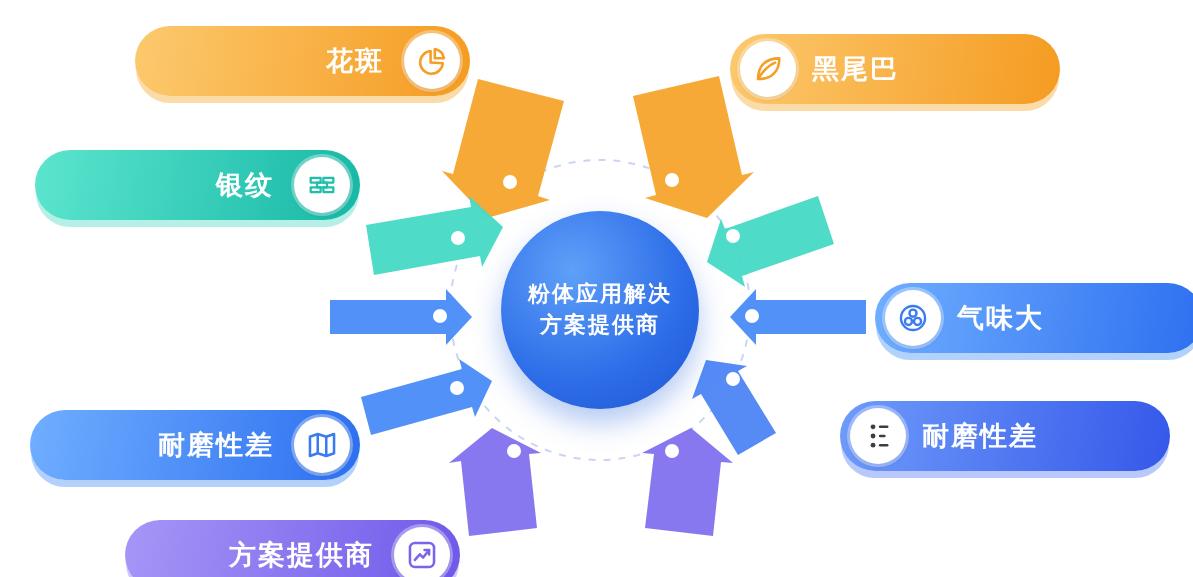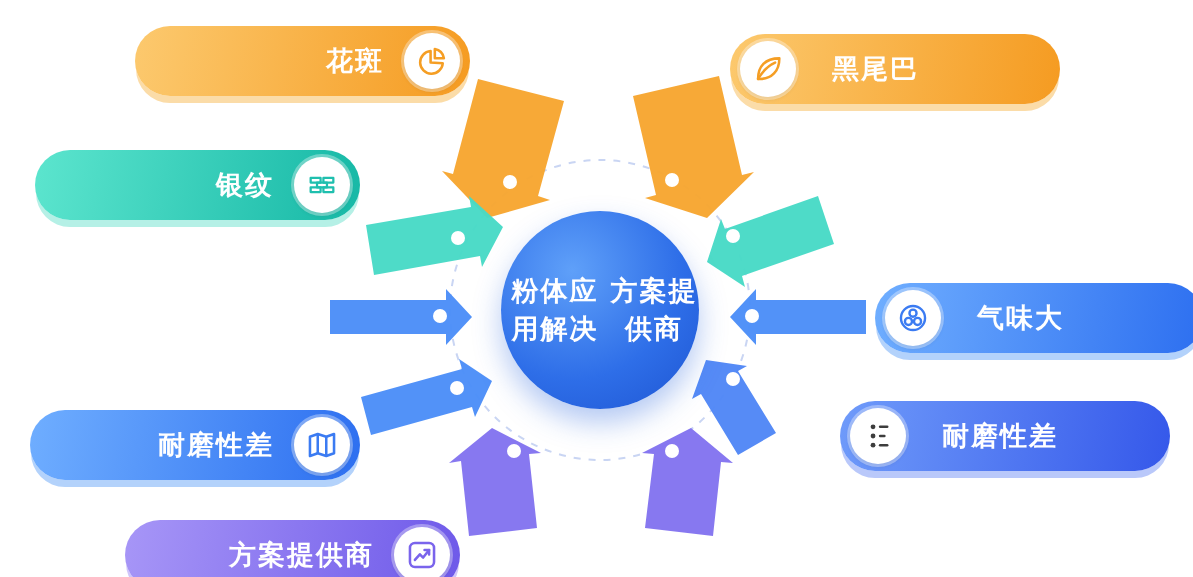--- a/index.html
+++ b/index.html
@@ -7,39 +7,39 @@
   .stage{position:relative;width:1193px;height:577px;background:#ffffff;overflow:hidden;margin-top:24px;}
 
   .arrow-layer{position:absolute;left:0;top:0;z-index:1;}
   .dashed-ring{fill:none;stroke:#c9d5f3;stroke-width:2;stroke-dasharray:7 8;}
 
   .pill{position:absolute;height:70px;border-radius:35px;display:flex;align-items:center;
         color:#fff;font-weight:700;font-size:27px;letter-spacing:2px;z-index:2;
         background:linear-gradient(100deg,var(--g1),var(--g2));
         box-shadow:0 8px 0 -1px var(--under);}
   .pill.left{justify-content:flex-end;padding-right:10px;gap:20px;}
-  .pill.right{justify-content:flex-start;padding-left:10px;gap:36px;}
+  .pill.right{justify-content:flex-start;padding-left:10px;gap:16px;}
 
   .orange{--g1:#FCC96E;--g2:#F59B21;--under:#FBDCA8;}
   .teal  {--g1:#5CE5CE;--g2:#16B8A6;--under:#B5F0E6;}
   .blue  {--g1:#6FAEFF;--g2:#2D6FF0;--under:#B3D2FB;}
   .blue2 {--g1:#6F9BFA;--g2:#3558EA;--under:#B9C8FA;}
   .purple{--g1:#A796F7;--g2:#6E59E9;--under:#CFC5FA;}
 
   .pill-icon{width:56px;height:56px;border-radius:50%;background:#fff;flex:0 0 auto;
              display:flex;align-items:center;justify-content:center;
              box-shadow:0 0 0 3px rgba(255,255,255,.35), 0 2px 5px rgba(0,0,0,.12);}
   .pill-icon svg{width:34px;height:34px;display:block;}
   .icon-orange{color:#F59E24;} .icon-teal{color:#1FBFAE;} .icon-blue{color:#3B7BF2;}
   .icon-dark{color:#3d3d3d;} .icon-purple{color:#7A64EC;}
 
   .center-circle{position:absolute;left:501px;top:187px;width:198px;height:198px;border-radius:50%;
-                 z-index:3;display:flex;flex-direction:row;align-items:center;justify-content:center;
+                 z-index:3;display:flex;flex-direction:column;align-items:center;justify-content:center;
                  background:radial-gradient(circle at 36% 30%, #5FA0F9 0%, #2E6EE8 58%, #1E55D2 100%);
-                 color:#fff;font-weight:700;font-size:27px;letter-spacing:2px;text-align:center;line-height:1.4;
+                 color:#fff;font-weight:700;font-size:22px;letter-spacing:2px;text-align:center;line-height:1.4;
                  box-shadow:0 14px 28px rgba(40,100,220,.35);}
 </style>
 </head>
 <body>
 
 <div class="stage">
 
   <svg class="arrow-layer" id="arrow-layer" width="1193" height="577" viewBox="0 0 1193 577">
     <circle class="dashed-ring" cx="600" cy="286" r="150"></circle>
   <polygon points="478,55 453,150 442,147 487,194 550,176 538,172 564,77" fill="#F7A52F" opacity="0.96"></polygon>

